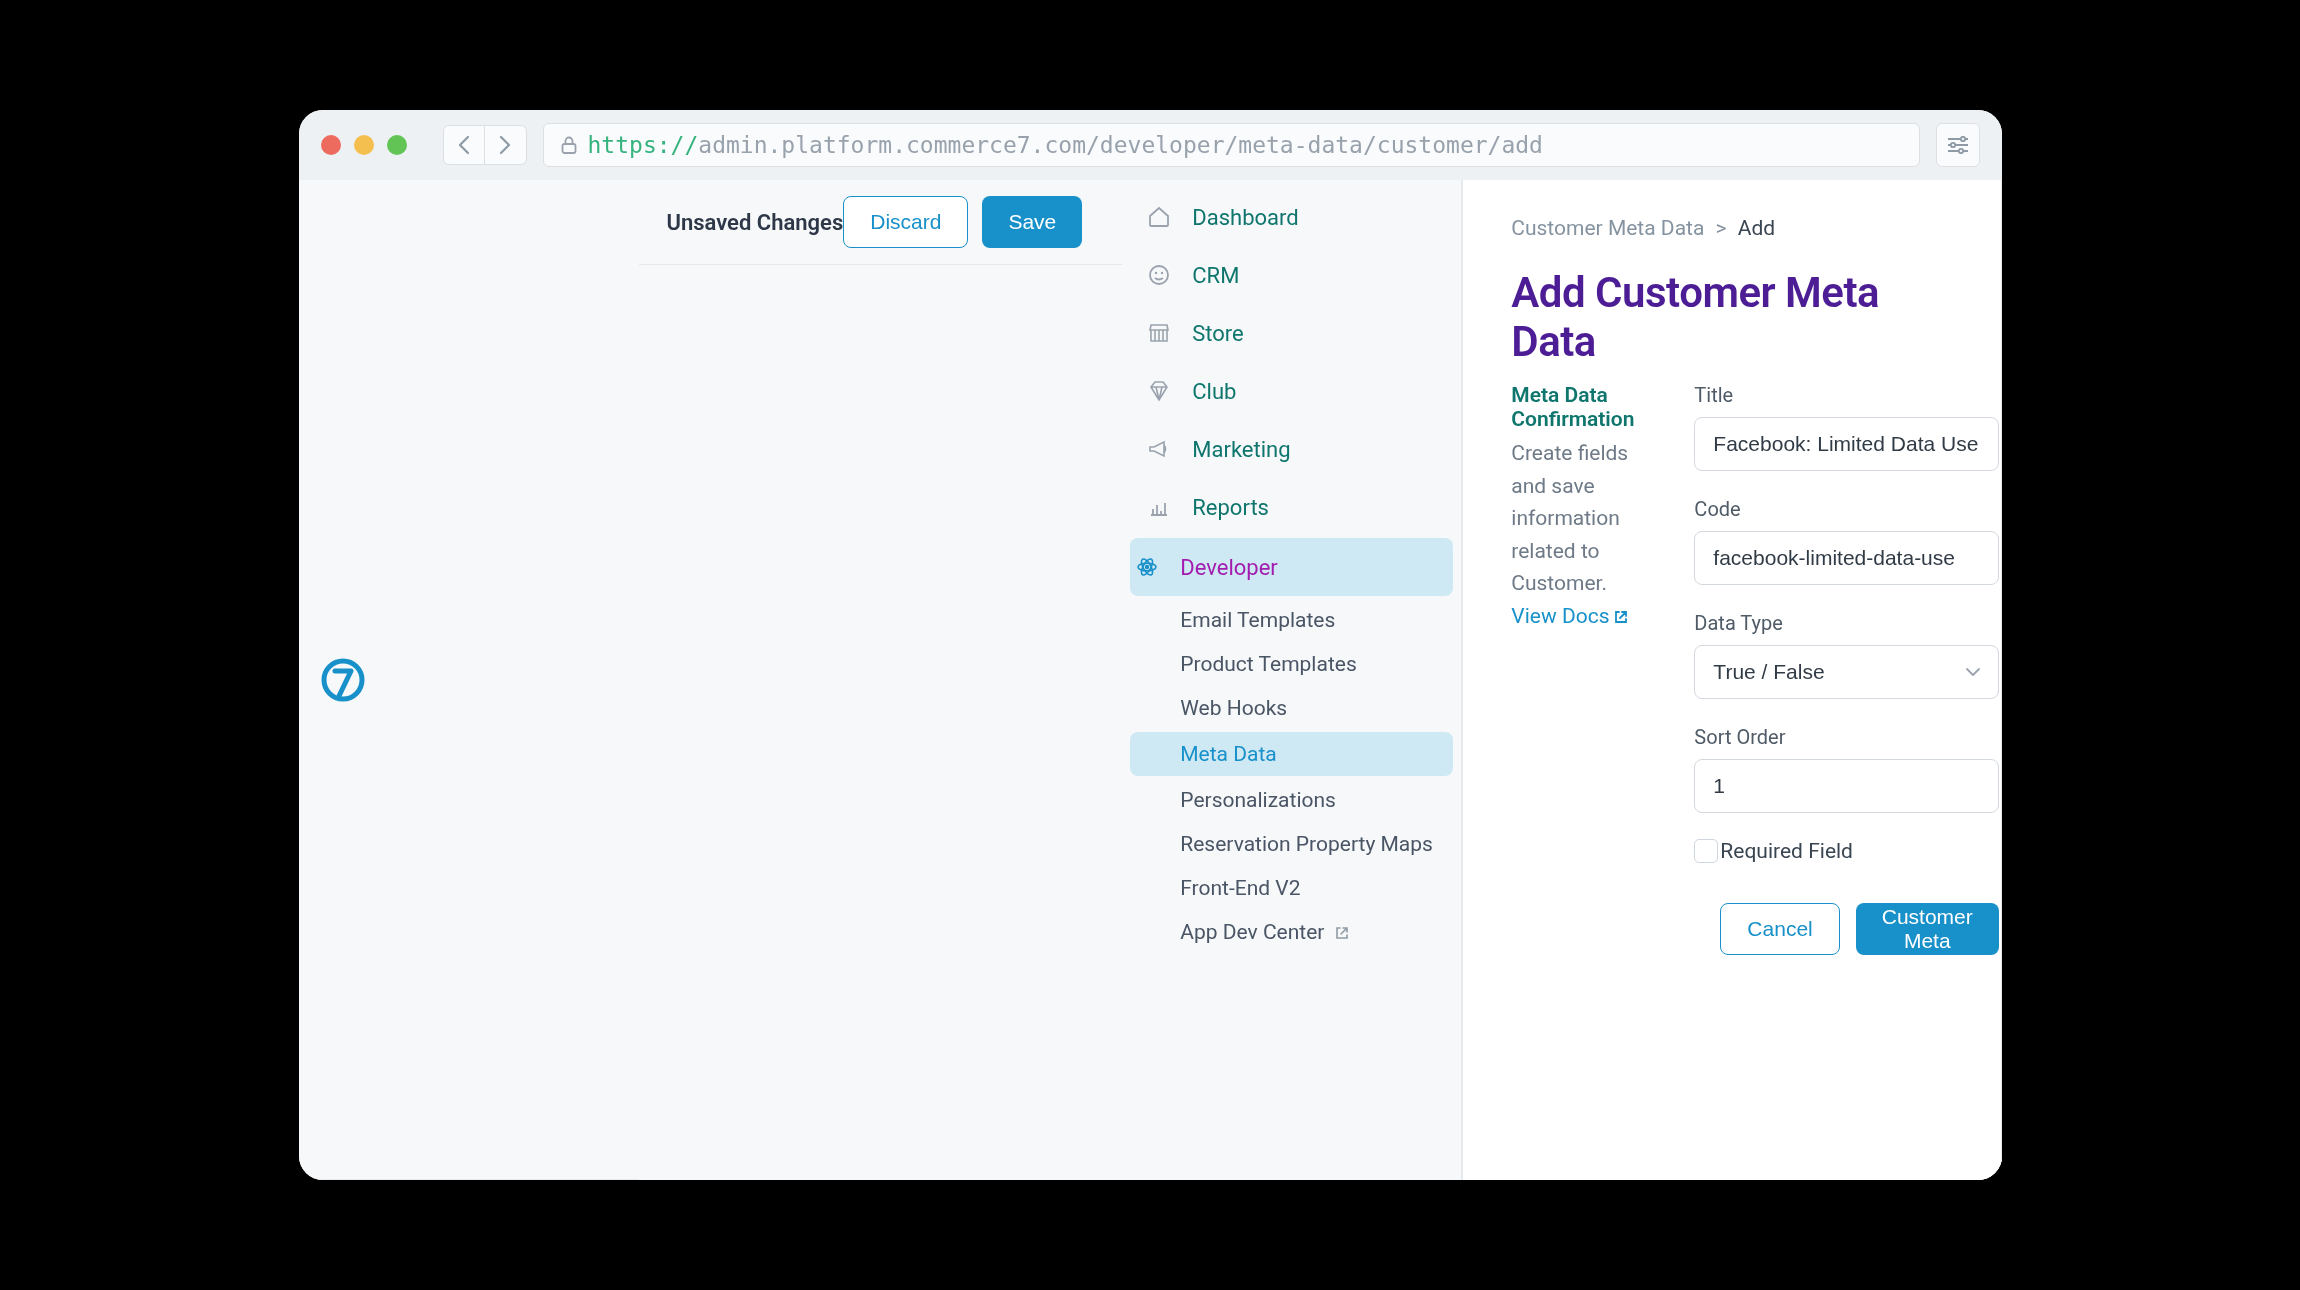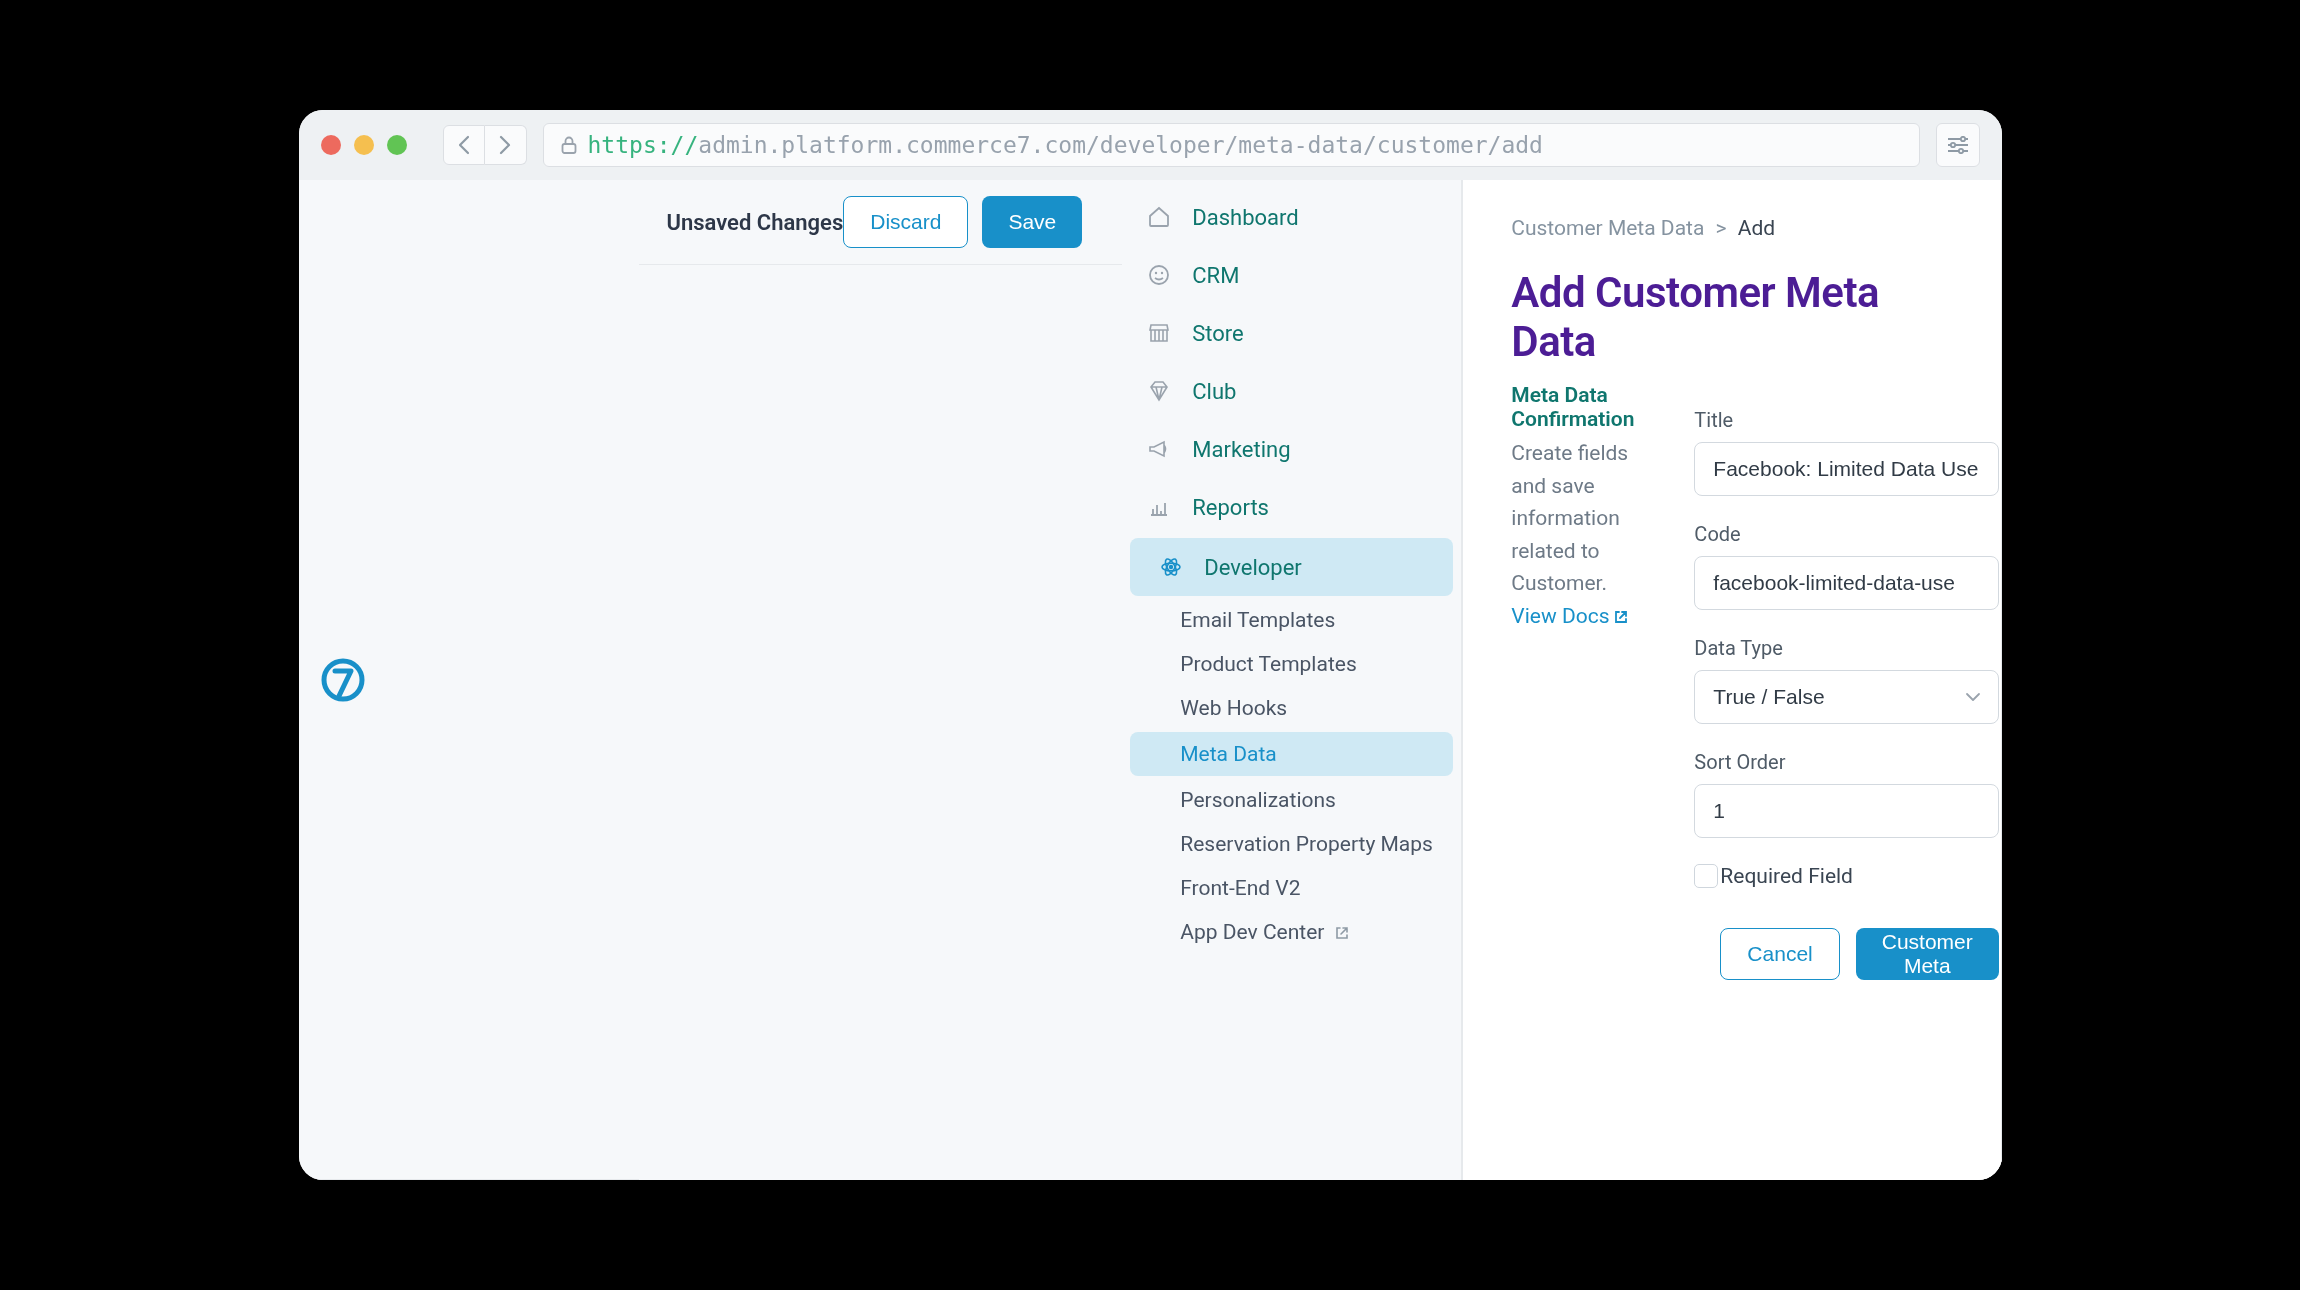--- a/index.html
+++ b/index.html
@@ -129,24 +129,24 @@
     display: flex;
     align-items: center;
     gap: 20px;
     padding: 16px 24px;
     font-size: 22px;
     color: #0f766e;
     cursor: pointer;
   }
   .sidebar-item.active {
     background: #cfe9f4;
-    color: #0f766e;
+    color: #a21caf;
     border-radius: 8px;
     margin: 2px 8px;
-    padding: 16px 28px;
+    padding: 16px 4px;
   }
   .sidebar-item .icon {
     width: 26px; height: 26px;
     display: flex; align-items: center; justify-content: center;
     color: #9aa3ad;
   }
   .sidebar-item.active .icon { color: #1890c9; }
   .sidebar-sub {
     padding: 10px 24px 10px 58px;
     font-size: 21px;
@@ -178,21 +178,21 @@
     font-weight: 600;
     color: #4c1d95;
     margin-bottom: 17px;
     letter-spacing: -0.5px;
   }
   .form-row { display: flex; gap: 60px; }
   .form-left { width: 420px; }
   .section-title { font-size: 21px; font-weight: 600; color: #0f766e; margin-bottom: 6px; }
   .section-desc { font-size: 21px; color: #6e7a87; line-height: 1.55; }
   .section-desc a { color: #1890c9; text-decoration: none; }
-  .form-right { flex: 1; margin-top: 25px; }
+  .form-right { flex: 1; }
   .field { margin-bottom: 26px; }
   .field-label { font-size: 20px; color: #4f5b67; display: block; margin-bottom: 10px; }
   .input, .select {
     width: 100%;
     height: 54px;
     border: 1.5px solid #d3d9df;
     border-radius: 8px;
     padding: 0 18px;
     font-size: 21px;
     color: #313b46;

